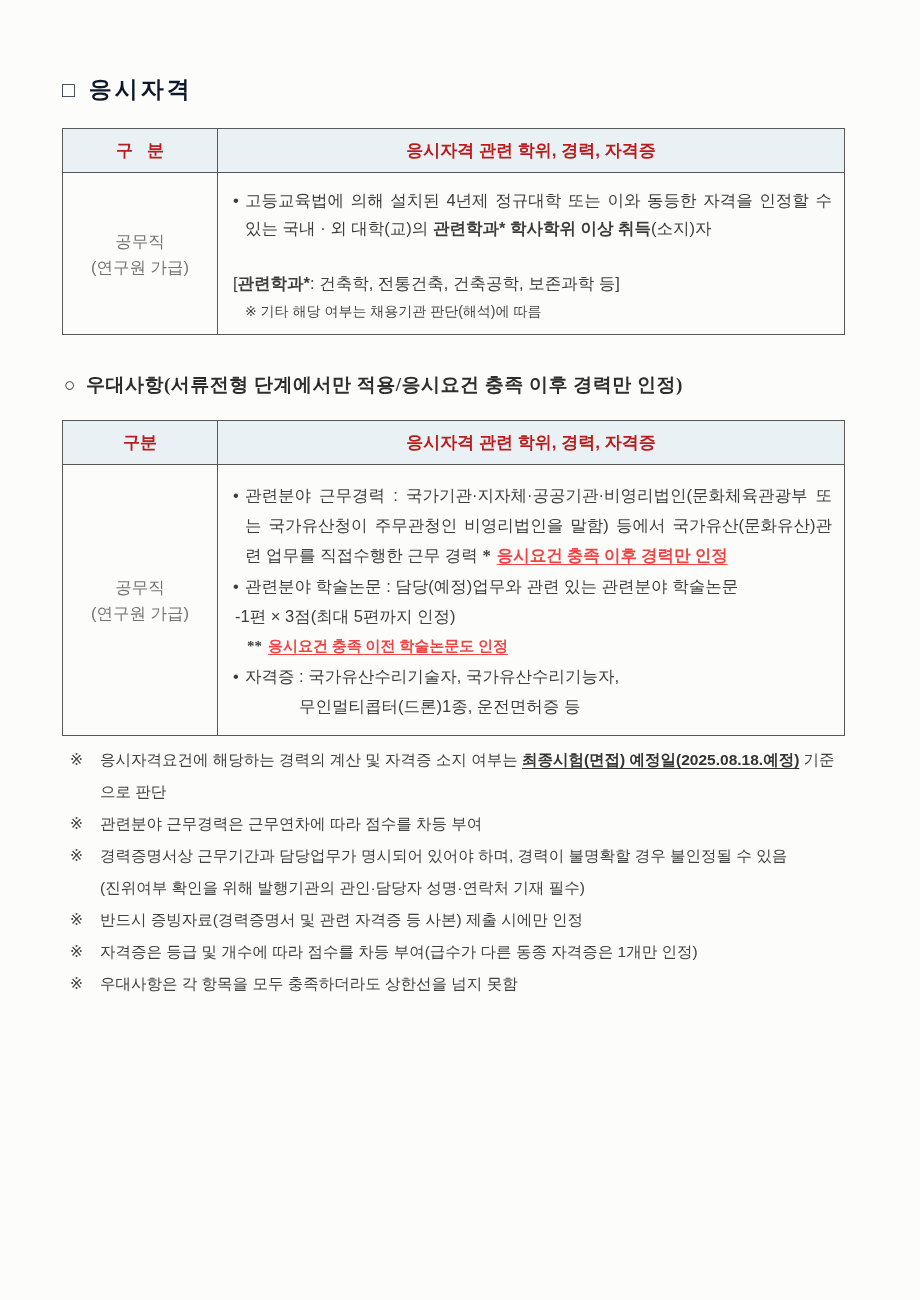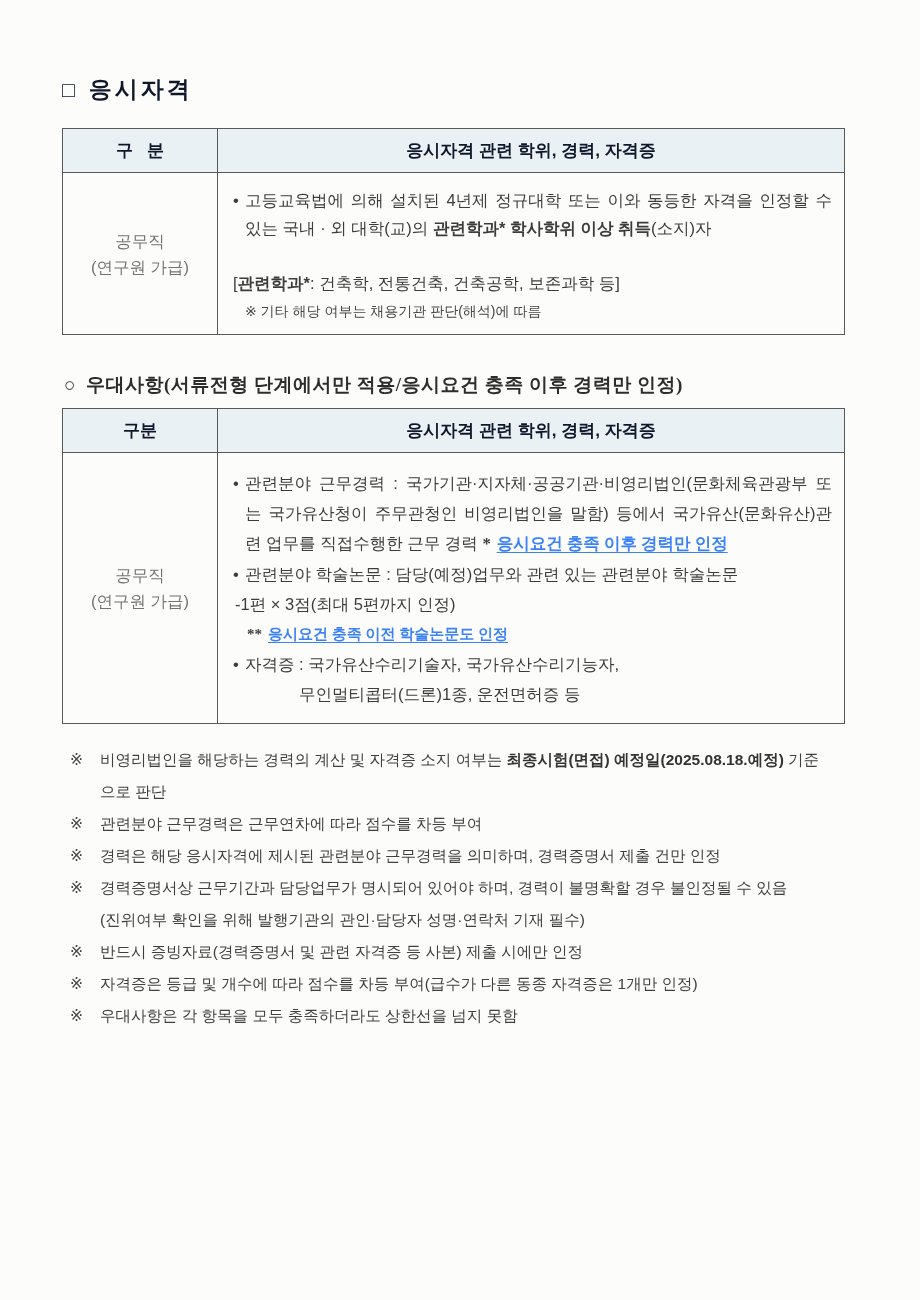--- a/index.html
+++ b/index.html
@@ -31,28 +31,28 @@
   }
   .section-heading .marker { margin-right: 10px; font-weight: 400; }
 
   
   table.doc-table {
     position: absolute; left: 62px; width: 783px;
     border-collapse: collapse; table-layout: fixed;
     font-size: 16.5px; color: #3c3c3c;
   }
   table.doc-table.t1 { top: 128px; }
-  table.doc-table.t2 { top: 408px; }
+  table.doc-table.t2 { top: 420px; }
   .doc-table col.c1 { width: 155px; }
   .doc-table th, .doc-table td {
     border: 1.5px solid #585858;
   }
   .doc-table th {
     height: 44px; background: #e9f1f4;
-    font-weight: 700; font-size: 17px; color: #0f172a;
+    font-weight: 700; font-size: 17px; color: #b91c1c;
     text-align: center; vertical-align: middle;
   }
   .doc-table th.pre { white-space: pre; }
   .doc-table td.cat {
     text-align: center; vertical-align: middle;
     font-size: 16.5px; line-height: 26px; color: #737373;
   }
   .doc-table td.desc { vertical-align: top; padding: 13px 12px 10px 15px; }
   .t1 td { height: 162px; }
   .t2 td { height: 271px; }
@@ -72,34 +72,34 @@
     text-indent: -12px; padding-left: 12px;
   }
   .t2 .plain-line { margin: 0; line-height: 30px; padding-left: 2px; }
   .t2 .star-line { margin: 0; line-height: 30px; padding-left: 14px; font-size: 15px; }
   .t2 .indent-line { margin: 0; line-height: 30px; padding-left: 66px; }
 
   .b { font-weight: 700; }
   .serif-em {
     font-family: "Liberation Serif", "DejaVu Serif", serif;
     font-weight: 700; text-decoration: underline;
-    text-underline-offset: 3px; color: #3b82f6;
+    text-underline-offset: 3px; color: #ef4444;
   }
   .star-mark { font-family: "Liberation Serif", "DejaVu Serif", serif; font-weight: 700; margin-right: 6px; }
   .bullet { display: inline-block; width: 12px; text-indent: 0; }
 
   
   .notes {
     position: absolute; left: 62px; top: 744px; width: 800px;
     font-size: 15.5px; color: #404040;
   }
   .note-line { line-height: 32px; padding-left: 38px; text-indent: -30px; }
   .note-line .marker { display: inline-block; width: 30px; text-indent: 0; color: #474747; }
   .note-cont { line-height: 32px; padding-left: 38px; }
-  .note-em { font-weight: 700; text-underline-offset: 3px; color: #343434; }
+  .note-em { font-weight: 700; text-decoration: underline; text-underline-offset: 3px; color: #343434; }
 </style>
 </head>
 <body>
 
 <div class="page">
 
   <div class="doc-title">
     <span class="marker">□</span><span>응시자격</span>
   </div>
 
@@ -153,27 +153,26 @@
         <p class="star-line"><span class="star-mark">**</span><span class="serif-em">응시요건 충족 이전 학술논문도 인정</span></p>
         <p class="bullet-par"><span class="bullet">•</span><span>자격증 : 국가유산수리기술자, 국가유산수리기능자,</span></p>
         <p class="indent-line">무인멀티콥터(드론)1종, 운전면허증 등</p>
       </td>
     </tr>
   </tbody>
     </table>
 
   <div class="notes">
 
-    <div class="note-line"><span class="marker">※</span><span>비영리법인을 해당하는 경력의 계산 및 자격증 소지 여부는 </span><span class="note-em">최종시험(면접) 예정일(2025.08.18.예정)</span><span> 기준</span></div>
+    <div class="note-line"><span class="marker">※</span><span>응시자격요건에 해당하는 경력의 계산 및 자격증 소지 여부는 </span><span class="note-em">최종시험(면접) 예정일(2025.08.18.예정)</span><span> 기준</span></div>
     <div class="note-cont">으로 판단</div>
 
 
     <div class="note-line"><span class="marker">※</span><span>관련분야 근무경력은 근무연차에 따라 점수를 차등 부여</span></div>
 
-    <div class="note-line"><span class="marker">※</span><span>경력은 해당 응시자격에 제시된 관련분야 근무경력을 의미하며, 경력증명서 제출 건만 인정</span></div>
 
     <div class="note-line"><span class="marker">※</span><span>경력증명서상 근무기간과 담당업무가 명시되어 있어야 하며, 경력이 불명확할 경우 불인정될 수 있음</span></div>
     <div class="note-cont">(진위여부 확인을 위해 발행기관의 관인·담당자 성명·연락처 기재 필수)</div>
 
     <div class="note-line"><span class="marker">※</span><span>반드시 증빙자료(경력증명서 및 관련 자격증 등 사본) 제출 시에만 인정</span></div>
 
     <div class="note-line"><span class="marker">※</span><span>자격증은 등급 및 개수에 따라 점수를 차등 부여(급수가 다른 동종 자격증은 1개만 인정)</span></div>
 
     <div class="note-line"><span class="marker">※</span><span>우대사항은 각 항목을 모두 충족하더라도 상한선을 넘지 못함</span></div>
 

